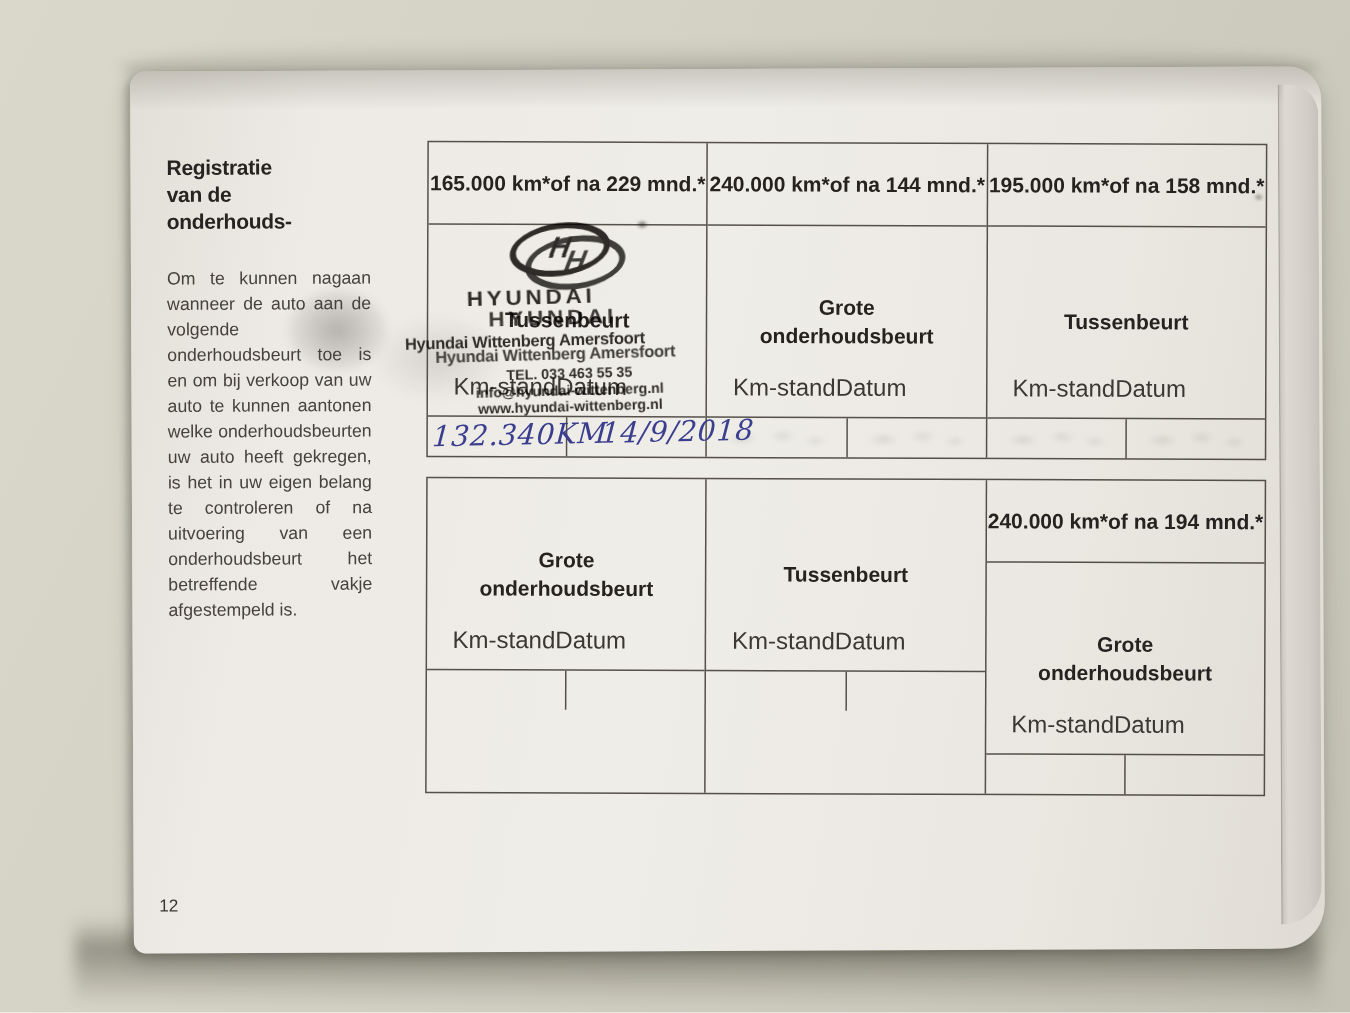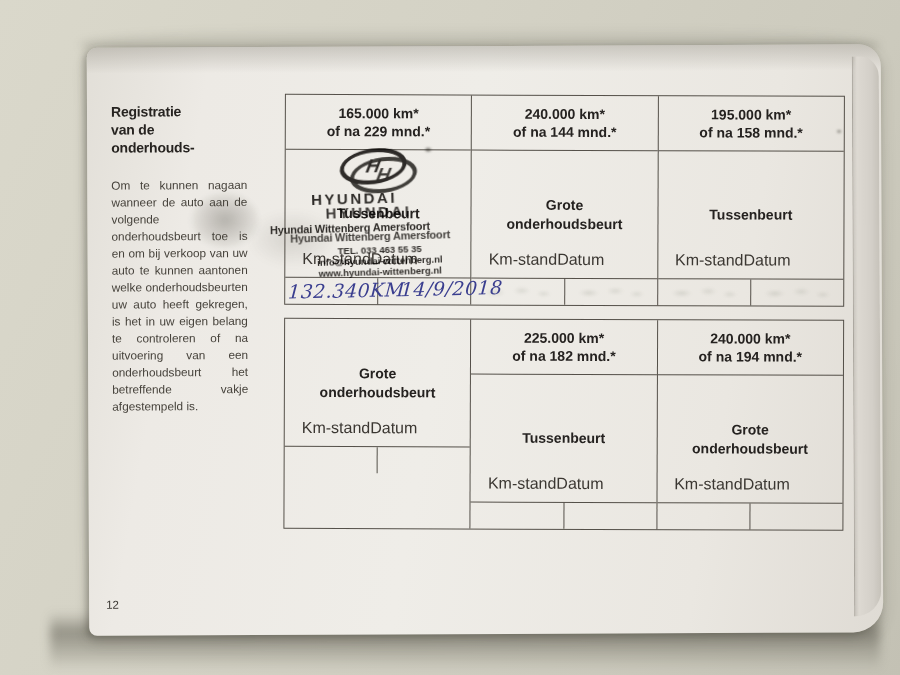--- a/index.html
+++ b/index.html
@@ -33,21 +33,21 @@
     text-align:justify;color:#46423b;}
   .pagenum{position:absolute;left:17px;top:551px;font-size:11.5px;color:#3a3732;text-align:center;}
 
   
   .tables{position:absolute;left:198px;top:47px;width:560px;transform:rotate(0.45deg);
     transform-origin:top left;}
   .svc-table{display:flex;border:1.4px solid rgba(58,53,46,.85);margin-bottom:13px;}
   .col{flex:1;display:flex;flex-direction:column;border-right:1.4px solid rgba(58,53,46,.85);}
   .col:last-child{border-right:none;}
   .hdr{height:54px;border-bottom:1.4px solid rgba(58,53,46,.85);
-    display:flex;flex-direction:column;align-items:center;justify-content:center;
+    display:flex;align-items:center;justify-content:center;
     font-weight:bold;font-size:14px;line-height:1.3;color:#252220;text-align:center;}
   .svc{height:128px;border-bottom:1.4px solid rgba(58,53,46,.85);position:relative;
     display:flex;align-items:center;justify-content:center;text-align:center;
     font-weight:bold;font-size:14px;line-height:1.35;color:#252220;padding:0 16px;
     box-sizing:border-box;}
   .minirow{position:absolute;left:0;right:0;bottom:7px;display:flex;
     padding:0 42px 0 17px;
     font-weight:normal;font-size:16px;color:#3b3732;}
   .entry{height:26px;display:flex;}
   .sub{flex:1;border-right:1.4px solid rgba(58,53,46,.85);position:relative;overflow:hidden;}
@@ -210,24 +210,20 @@
               <span>Datum</span>
             </div>
           </div>
           <div class="entry">
             <div class="sub"></div>
             <div class="sub"></div>
           </div>
         </div>
 
         <div class="col">
-          <div class="hdr">
-            <span>225.000 km*</span>
-            <span>of na 182 mnd.*</span>
-          </div>
           <div class="svc">
             <span>Tussenbeurt</span>
             <div class="minirow">
               <span>Km-stand</span>
               <span>Datum</span>
             </div>
           </div>
           <div class="entry">
             <div class="sub"></div>
             <div class="sub"></div>

